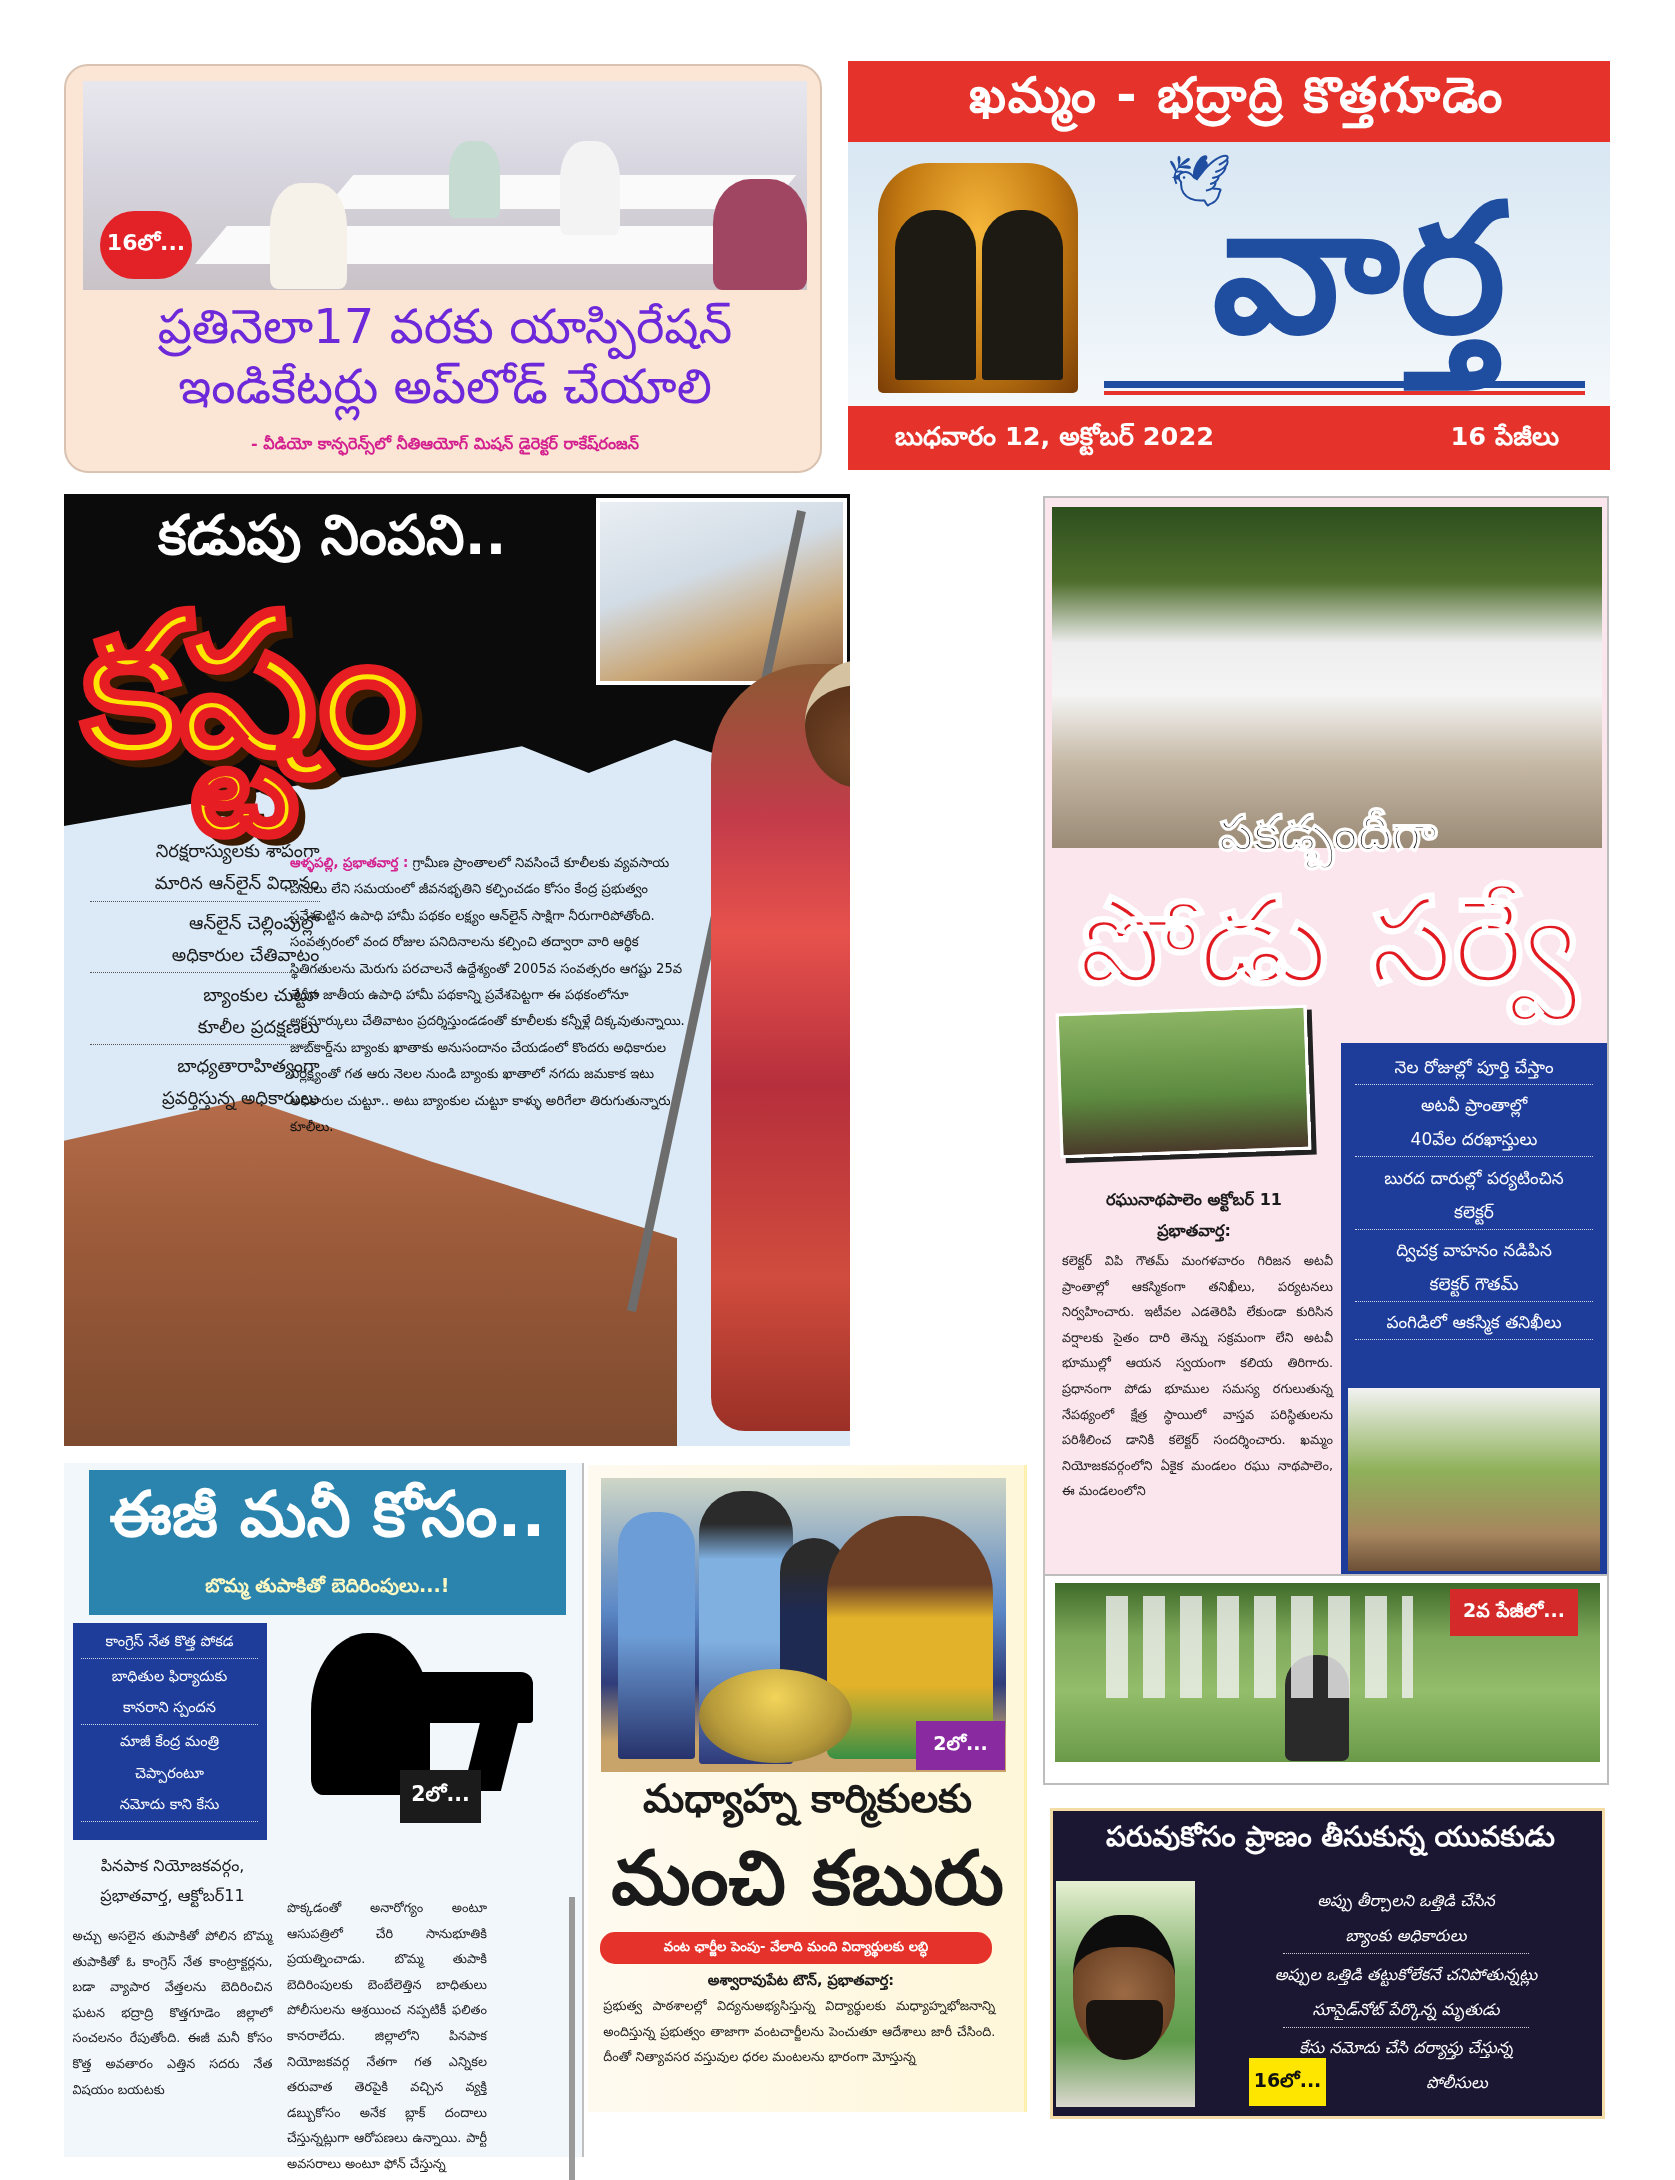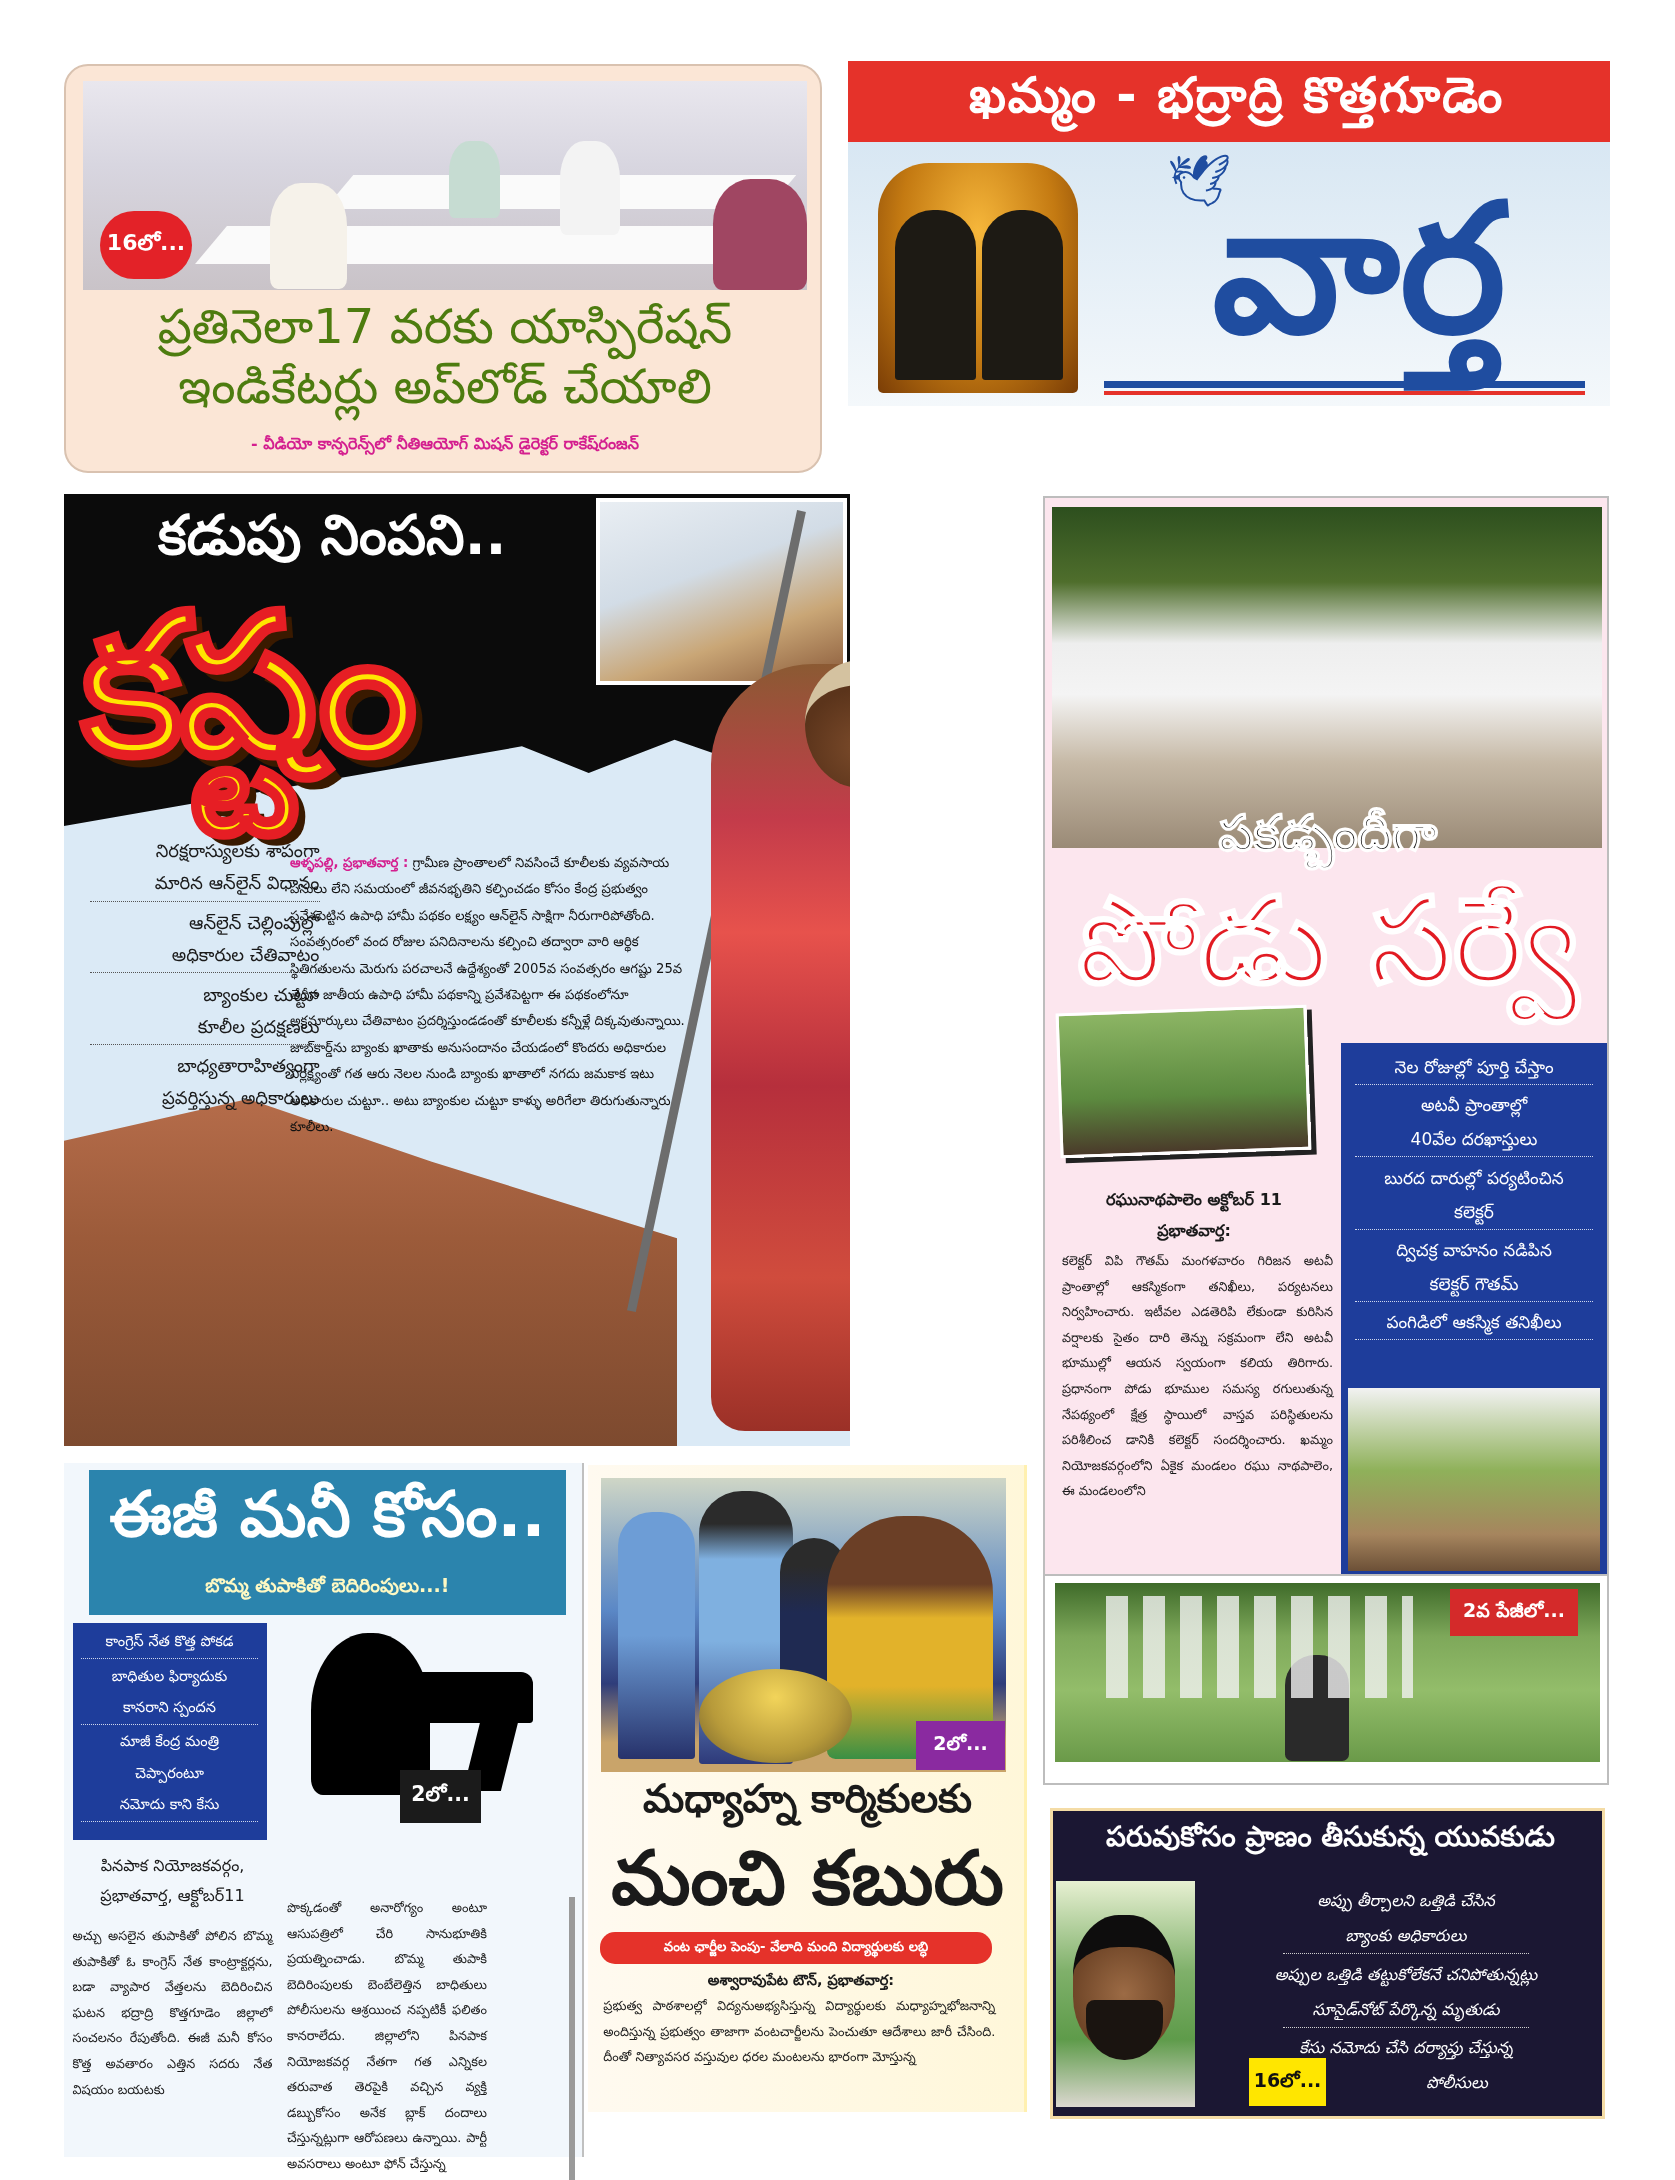--- a/index.html
+++ b/index.html
@@ -7,21 +7,21 @@
   body { font-family: "DejaVu Sans", sans-serif; color: #1a1a1a; position: relative; }
   .abs { position: absolute; }
   .photo { position: absolute; overflow: hidden; }
 
   
   #teaser { left: 64px; top: 64px; width: 758px; height: 409px; background: #fbe6d6; border: 2.6px solid #d9c2b0; border-radius: 24px; overflow: hidden; }
   #teaser .photo { left: 17px; top: 15.3px; width: 724px; height: 209px; background: linear-gradient(180deg,#e9e7ee 0%,#d8d6e0 40%,#c9c3c8 100%); }
   .tbl { position:absolute; background:#fafafa; transform: skewX(-40deg); }
   .person { position:absolute; border-radius: 40% 40% 10% 10%; }
   #teaser-badge { left: 34px; top: 145px; width: 92px; height: 68px; background: #e32228; border-radius: 34px; color: #fff; font-size: 22px; font-weight: bold; display:flex; align-items:center; justify-content:center; }
-  #teaser-h1 { left: 0; top: 230px; width: 758px; font-size: 48px; line-height: 60px; color: #4d7c0f; text-align: center; }
+  #teaser-h1 { left: 0; top: 230px; width: 758px; font-size: 48px; line-height: 60px; color: #6d28d9; text-align: center; }
   #teaser-sub { left: 0; top: 368px; width: 758px; font-size: 16px; color: #d41f8f; text-align: center; font-weight: bold; }
 
   
   #masthead { left: 848px; top: 61px; width: 762px; height: 409px; }
   #mast-top { left: 0; top: 0; width: 762px; height: 81px; background: #e5322a; color: #fff; font-size: 49px; font-weight: bold; display:flex; align-items:center; justify-content:center; letter-spacing: 1.7px; padding-left: 15px; }
   #mast-mid { left: 0; top: 81px; width: 762px; height: 264px; background: linear-gradient(180deg,#d8e7f3,#f4f8fb); }
   #deity { left: 30px; top: 21px; width: 200px; height: 230px; background: radial-gradient(ellipse at 50% 30%,#f6b73b 0%,#c47a12 55%,#7a3d06 100%); border-radius: 51px 51px 5.1px 5.1px; }
   #deity .shrine { position:absolute; top:47px; width:81px; height:170px; background:#1d1a14; border-radius:38px 38px 3.4px 3.4px; }
   #logo { left: 281px; top: 34px; width: 460px; height: 213px; color: #1f4da0; font-size: 179px; font-weight: bold; line-height: 187px; text-align:center; font-family: "DejaVu Sans", sans-serif; }
   #logo-bird { left: 319px; top: 8.5px; color: #1f4da0; font-size: 51px; }
@@ -127,20 +127,24 @@
   <div id="mast-mid" class="abs">
     <div id="deity" class="abs">
       <div class="shrine" style="left:17px;"></div>
       <div class="shrine" style="left:104px;"></div>
     </div>
     <div id="logo-bird" class="abs">🕊</div>
     <div id="logo" class="abs">వార్త</div>
     <div id="logo-bar" class="abs"></div>
     <div id="logo-bar2" class="abs"></div>
   </div>
+  <div id="mast-bottom" class="abs">
+    <span id="mast-date" class="abs">బుధవారం 12, అక్టోబర్ 2022</span>
+    <span id="mast-pages" class="abs">16 పేజీలు</span>
+  </div>
 </header>
 
 <article id="main-story" class="abs">
   <div id="crowd" class="abs"></div>
   <div id="main-black" class="abs"></div>
   <div id="kicker" class="abs">కడుపు నింపని..</div>
   <div id="big-word" class="abs">కష్టం</div>
   <div id="inset-photo" class="abs"></div>
   <div id="page2-tag" class="abs">
     <div class="n">2</div>

